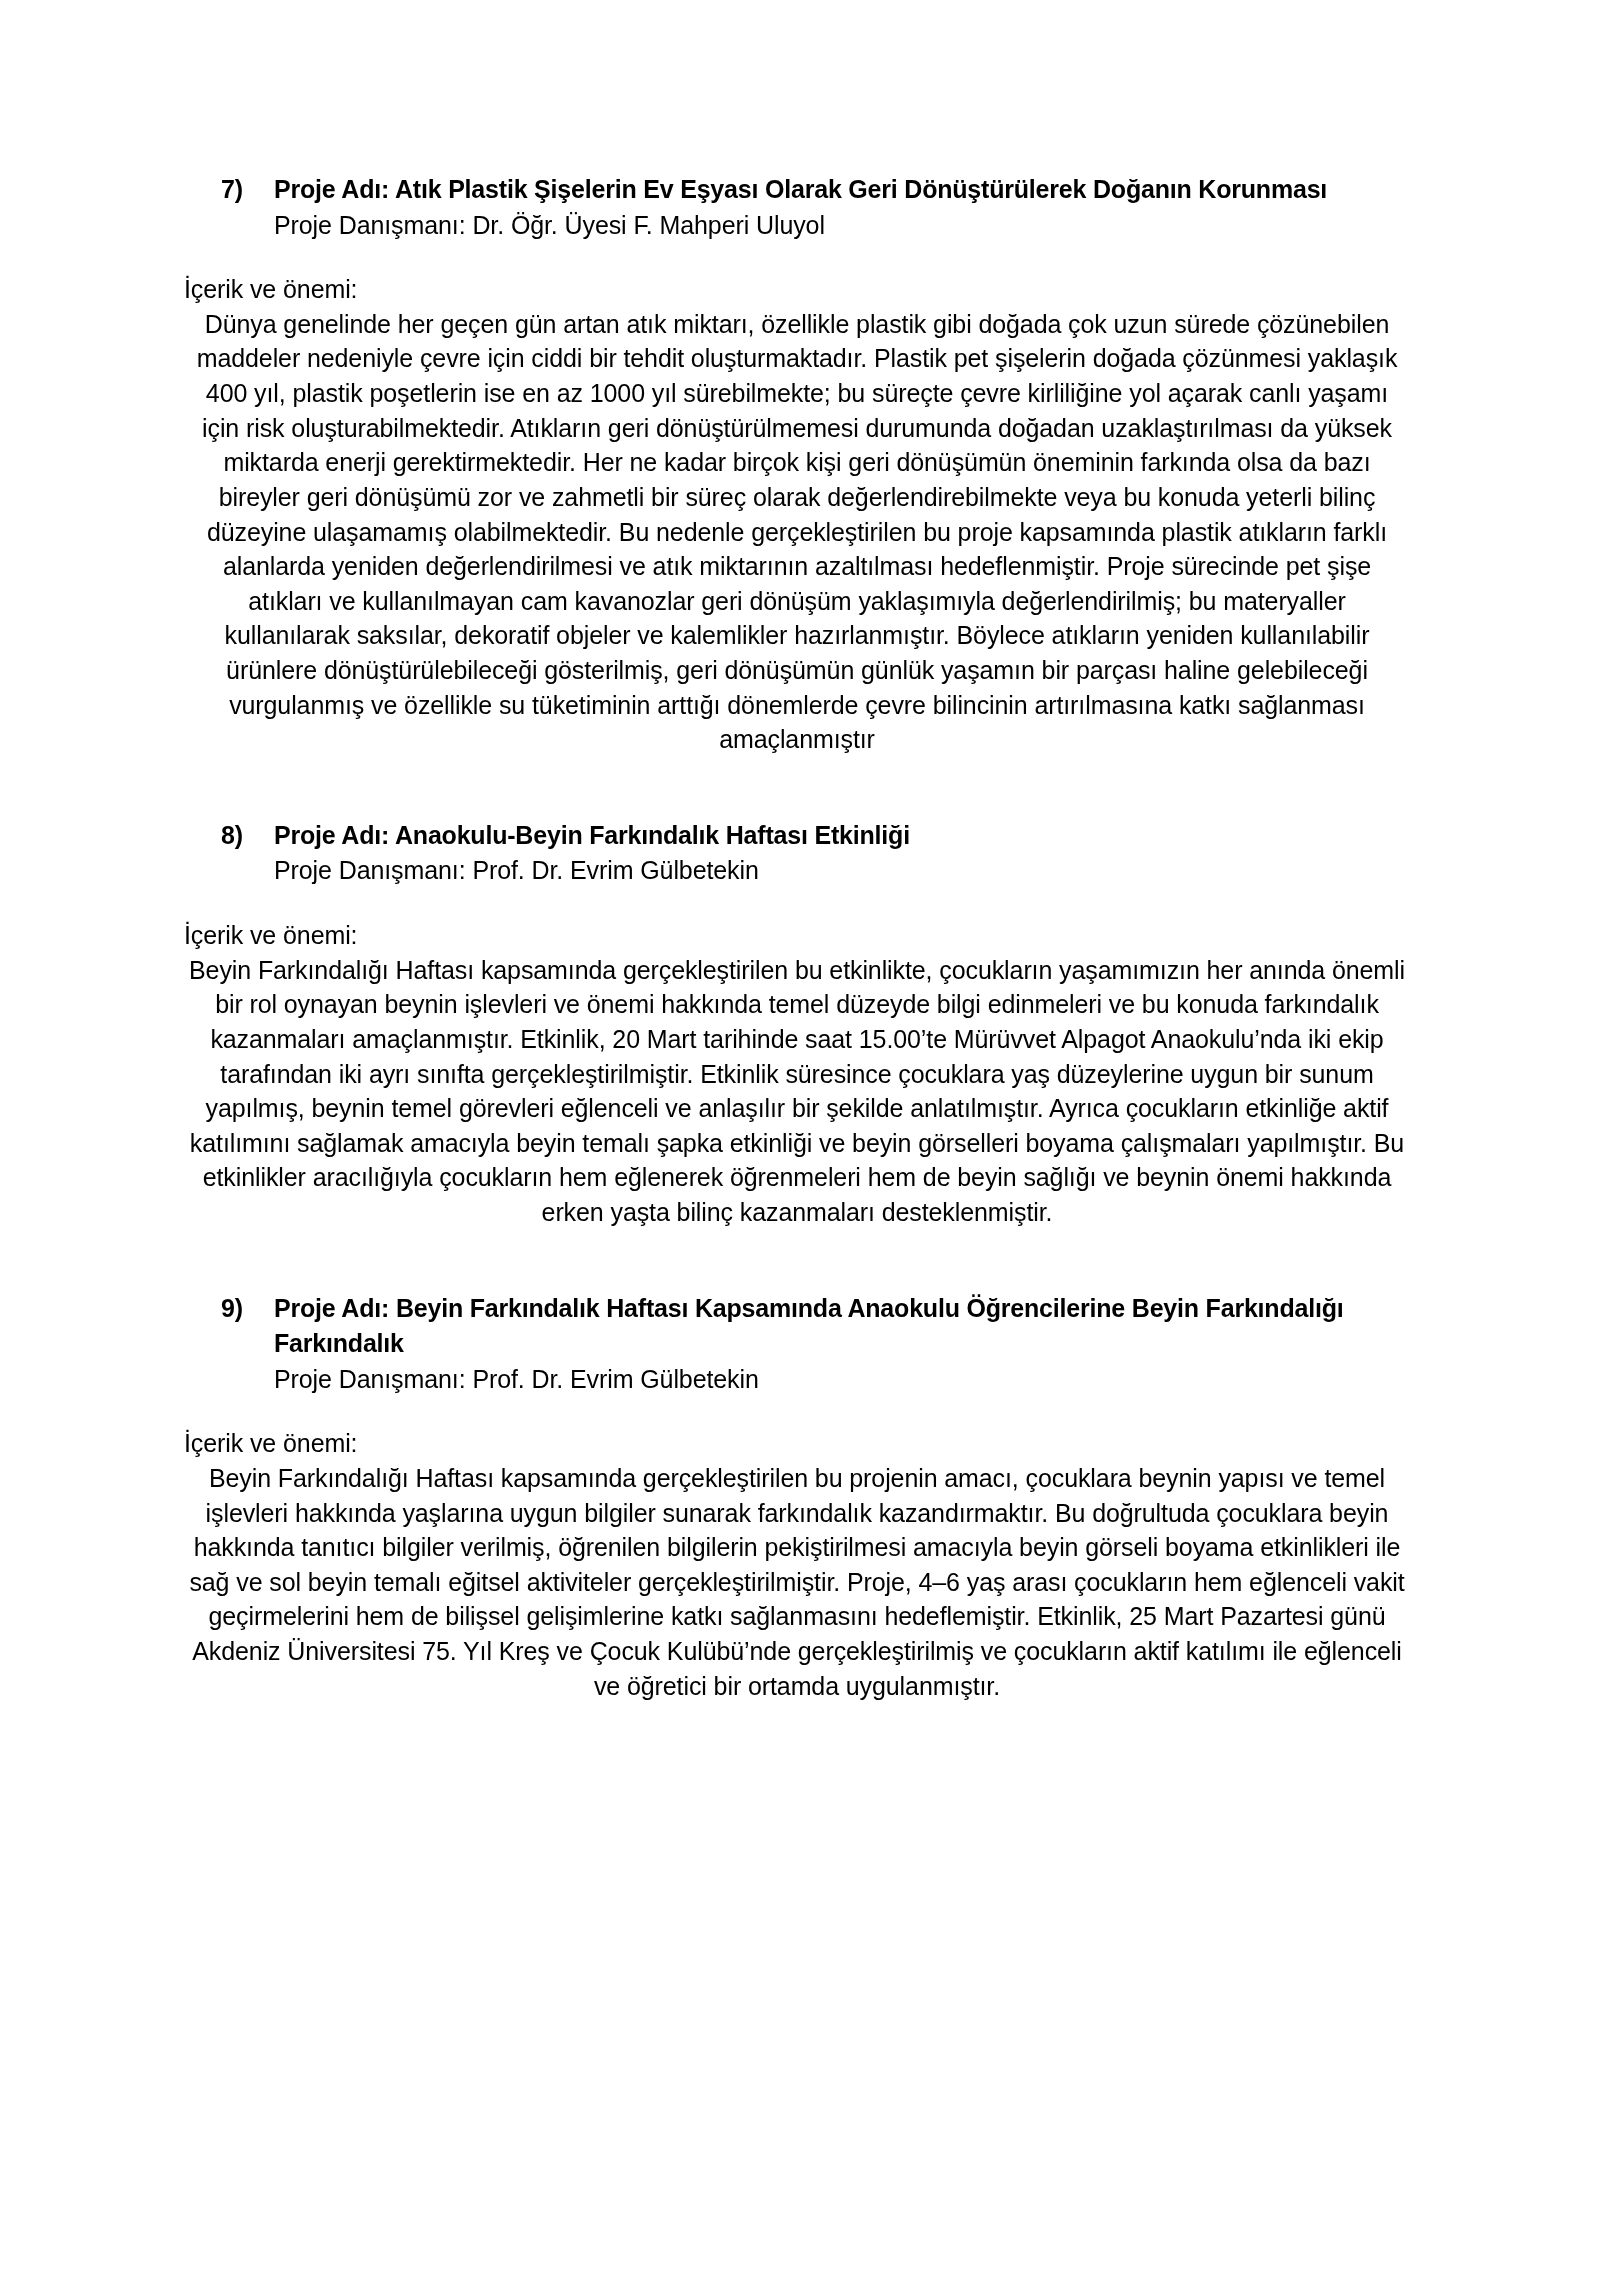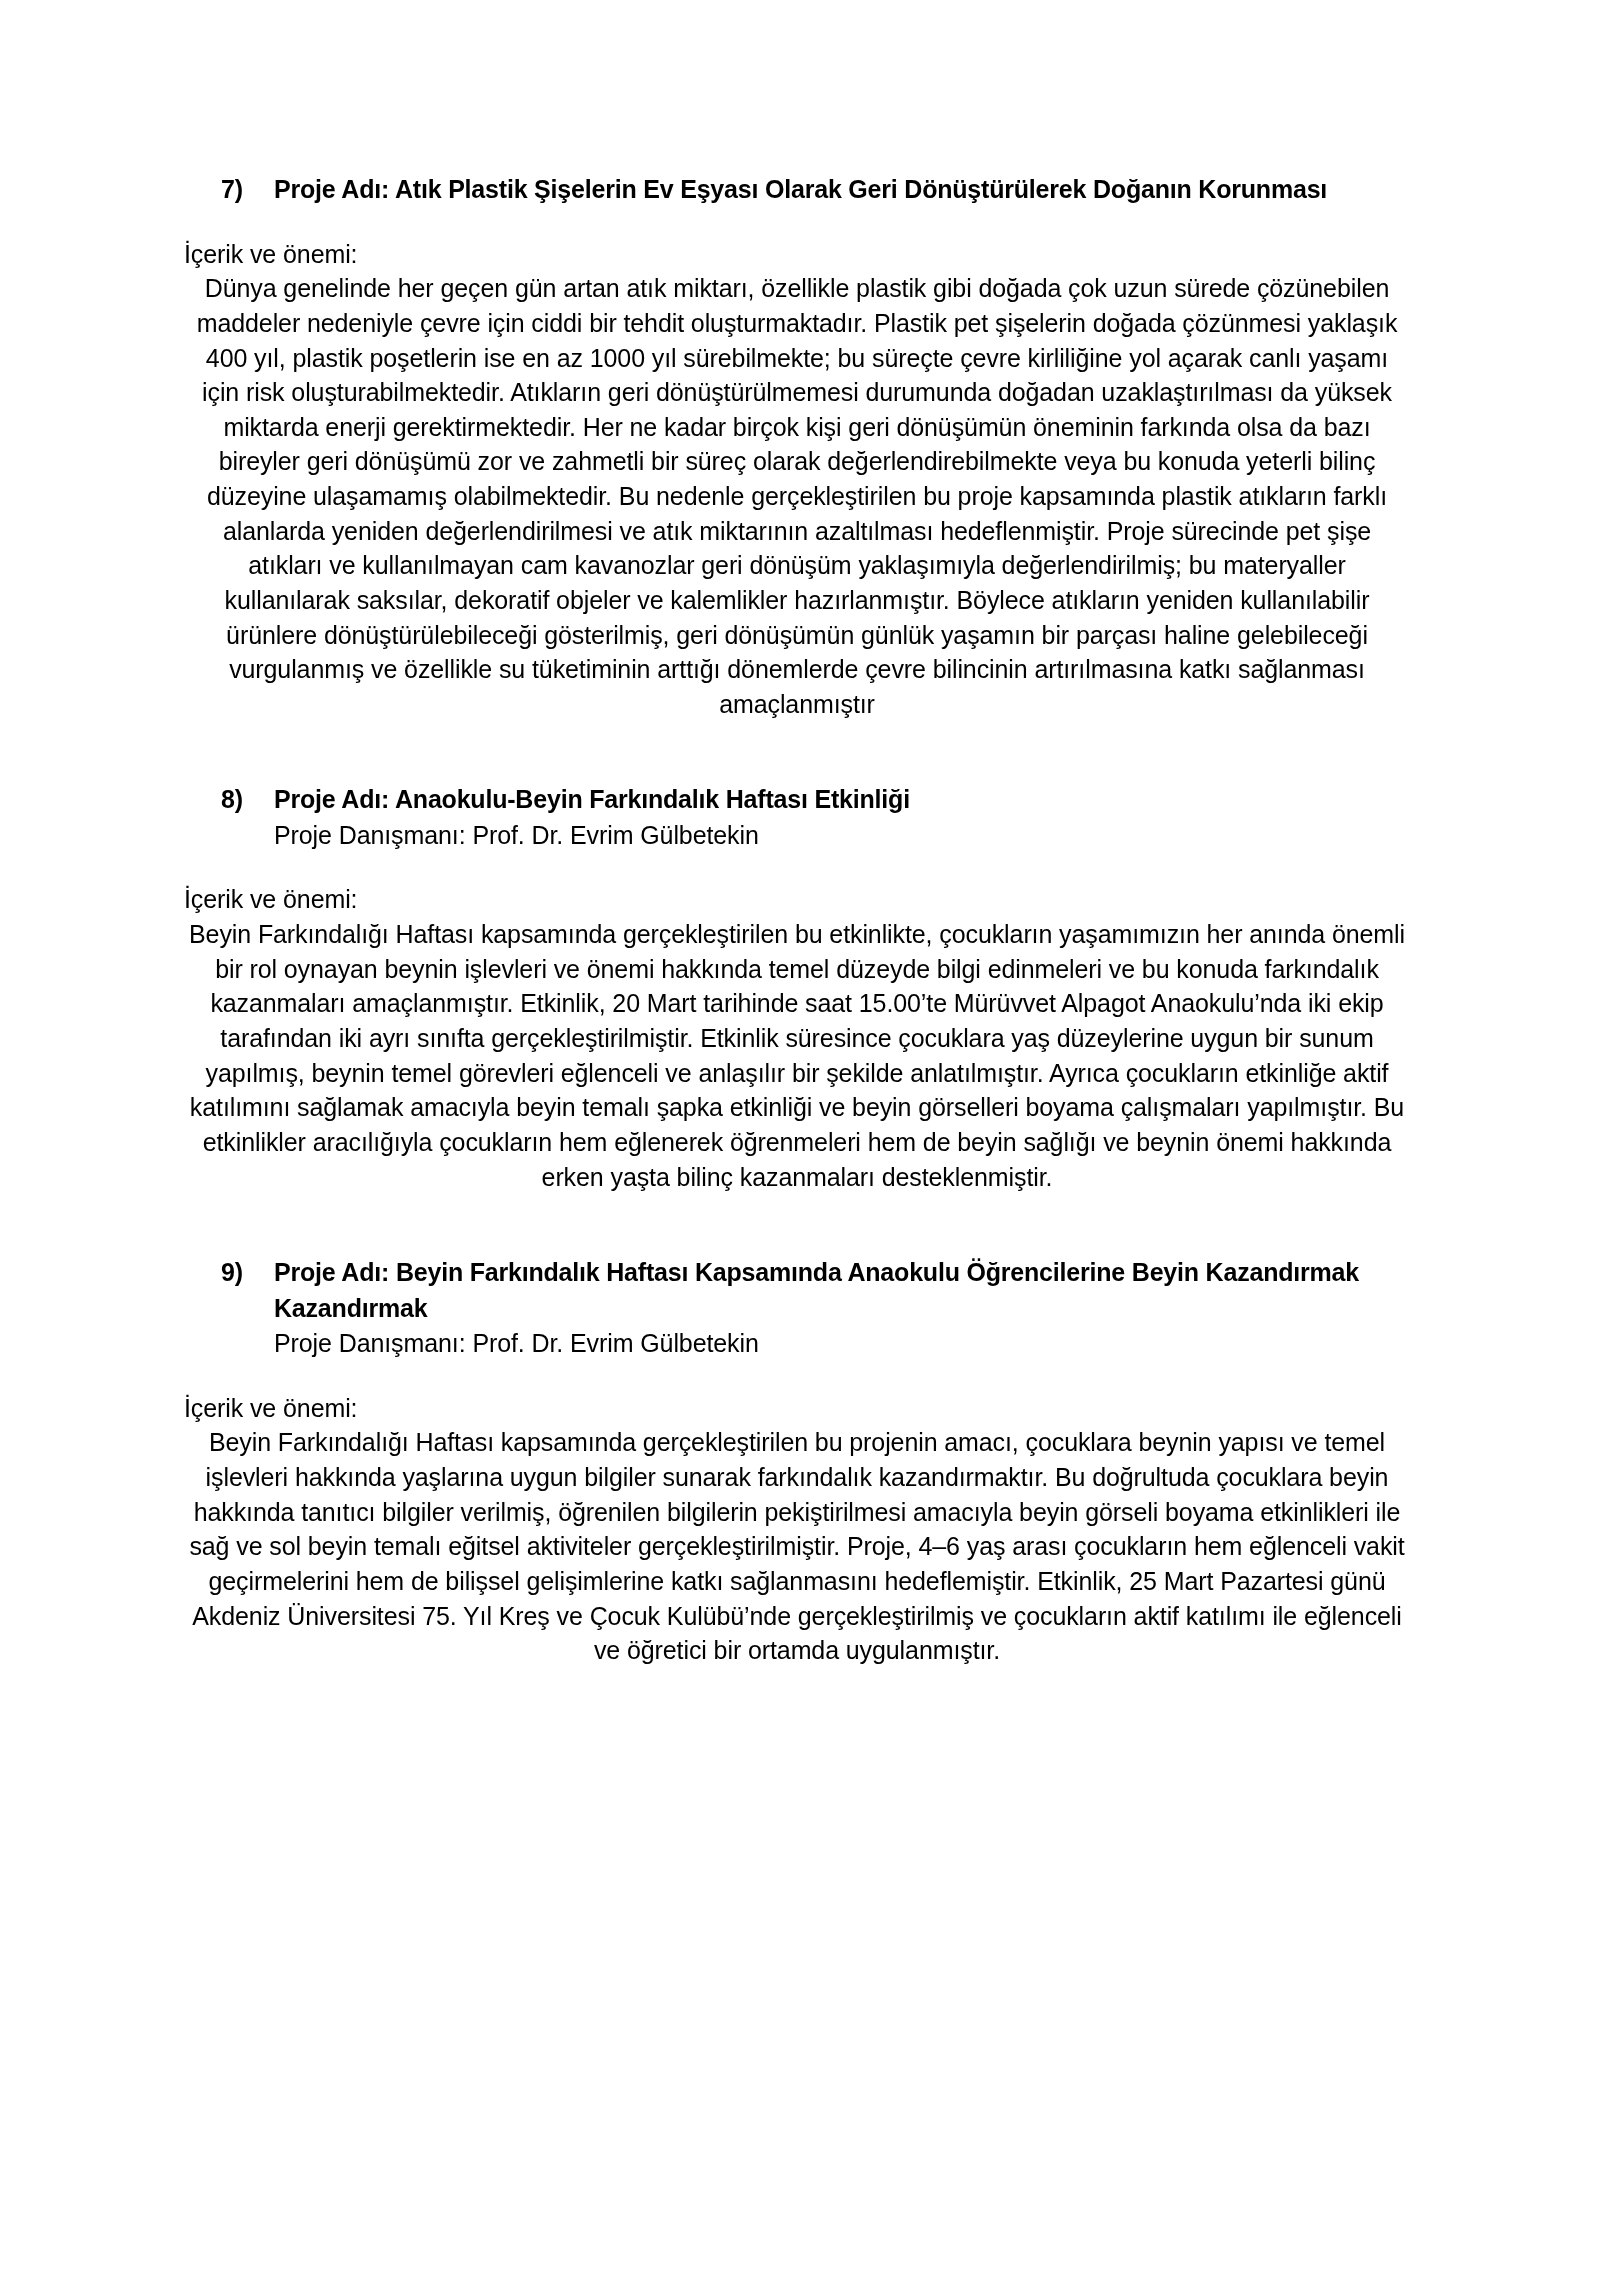--- a/index.html
+++ b/index.html
@@ -77,20 +77,21 @@
 <body>
 
 <div class="page">
   <div class="doc-body">
 
     <div class="project-block">
       <div class="project-heading">
         <span class="marker">7)</span>
         <span class="heading-text">Proje Adı: Atık Plastik Şişelerin Ev Eşyası Olarak Geri Dönüştürülerek Doğanın Korunması</span>
       </div>
+      <div class="advisor-line">Proje Danışmanı: Dr. Öğr. Üyesi F. Mahperi Uluyol</div>
 
       <div class="section-gap-sm"></div>
 
       <div class="label-line">İçerik ve önemi:</div>
       <div class="paragraph">Dünya genelinde her geçen gün artan atık miktarı, özellikle plastik gibi doğada çok uzun sürede çözünebilen maddeler nedeniyle çevre için ciddi bir tehdit oluşturmaktadır. Plastik pet şişelerin doğada çözünmesi yaklaşık 400 yıl, plastik poşetlerin ise en az 1000 yıl sürebilmekte; bu süreçte çevre kirliliğine yol açarak canlı yaşamı için risk oluşturabilmektedir. Atıkların geri dönüştürülmemesi durumunda doğadan uzaklaştırılması da yüksek miktarda enerji gerektirmektedir. Her ne kadar birçok kişi geri dönüşümün öneminin farkında olsa da bazı bireyler geri dönüşümü zor ve zahmetli bir süreç olarak değerlendirebilmekte veya bu konuda yeterli bilinç düzeyine ulaşamamış olabilmektedir. Bu nedenle gerçekleştirilen bu proje kapsamında plastik atıkların farklı alanlarda yeniden değerlendirilmesi ve atık miktarının azaltılması hedeflenmiştir. Proje sürecinde pet şişe atıkları ve kullanılmayan cam kavanozlar geri dönüşüm yaklaşımıyla değerlendirilmiş; bu materyaller kullanılarak saksılar, dekoratif objeler ve kalemlikler hazırlanmıştır. Böylece atıkların yeniden kullanılabilir ürünlere dönüştürülebileceği gösterilmiş, geri dönüşümün günlük yaşamın bir parçası haline gelebileceği vurgulanmış ve özellikle su tüketiminin arttığı dönemlerde çevre bilincinin artırılmasına katkı sağlanması amaçlanmıştır</div>
     </div>
 
     <div class="section-gap-md"></div>
 
     <div class="project-block">
@@ -104,21 +105,21 @@
 
       <div class="label-line">İçerik ve önemi:</div>
       <div class="paragraph">Beyin Farkındalığı Haftası kapsamında gerçekleştirilen bu etkinlikte, çocukların yaşamımızın her anında önemli bir rol oynayan beynin işlevleri ve önemi hakkında temel düzeyde bilgi edinmeleri ve bu konuda farkındalık kazanmaları amaçlanmıştır. Etkinlik, 20 Mart tarihinde saat 15.00’te Mürüvvet Alpagot Anaokulu’nda iki ekip tarafından iki ayrı sınıfta gerçekleştirilmiştir. Etkinlik süresince çocuklara yaş düzeylerine uygun bir sunum yapılmış, beynin temel görevleri eğlenceli ve anlaşılır bir şekilde anlatılmıştır. Ayrıca çocukların etkinliğe aktif katılımını sağlamak amacıyla beyin temalı şapka etkinliği ve beyin görselleri boyama çalışmaları yapılmıştır. Bu etkinlikler aracılığıyla çocukların hem eğlenerek öğrenmeleri hem de beyin sağlığı ve beynin önemi hakkında erken yaşta bilinç kazanmaları desteklenmiştir.</div>
     </div>
 
     <div class="section-gap-md"></div>
 
     <div class="project-block">
       <div class="project-heading">
         <span class="marker">9)</span>
-        <span class="heading-text">Proje Adı: Beyin Farkındalık Haftası Kapsamında Anaokulu Öğrencilerine Beyin Kazandırmak Kazandırmak</span>
+        <span class="heading-text">Proje Adı: Beyin Farkındalık Haftası Kapsamında Anaokulu Öğrencilerine Beyin Farkındalığı Farkındalık</span>
       </div>
       <div class="advisor-line">Proje Danışmanı: Prof. Dr. Evrim Gülbetekin</div>
 
       <div class="section-gap-sm"></div>
 
       <div class="label-line">İçerik ve önemi:</div>
       <div class="paragraph">Beyin Farkındalığı Haftası kapsamında gerçekleştirilen bu projenin amacı, çocuklara beynin yapısı ve temel işlevleri hakkında yaşlarına uygun bilgiler sunarak farkındalık kazandırmaktır. Bu doğrultuda çocuklara beyin hakkında tanıtıcı bilgiler verilmiş, öğrenilen bilgilerin pekiştirilmesi amacıyla beyin görseli boyama etkinlikleri ile sağ ve sol beyin temalı eğitsel aktiviteler gerçekleştirilmiştir. Proje, 4–6 yaş arası çocukların hem eğlenceli vakit geçirmelerini hem de bilişsel gelişimlerine katkı sağlanmasını hedeflemiştir. Etkinlik, 25 Mart Pazartesi günü Akdeniz Üniversitesi 75. Yıl Kreş ve Çocuk Kulübü’nde gerçekleştirilmiş ve çocukların aktif katılımı ile eğlenceli ve öğretici bir ortamda uygulanmıştır.</div>
     </div>
 
   </div>

